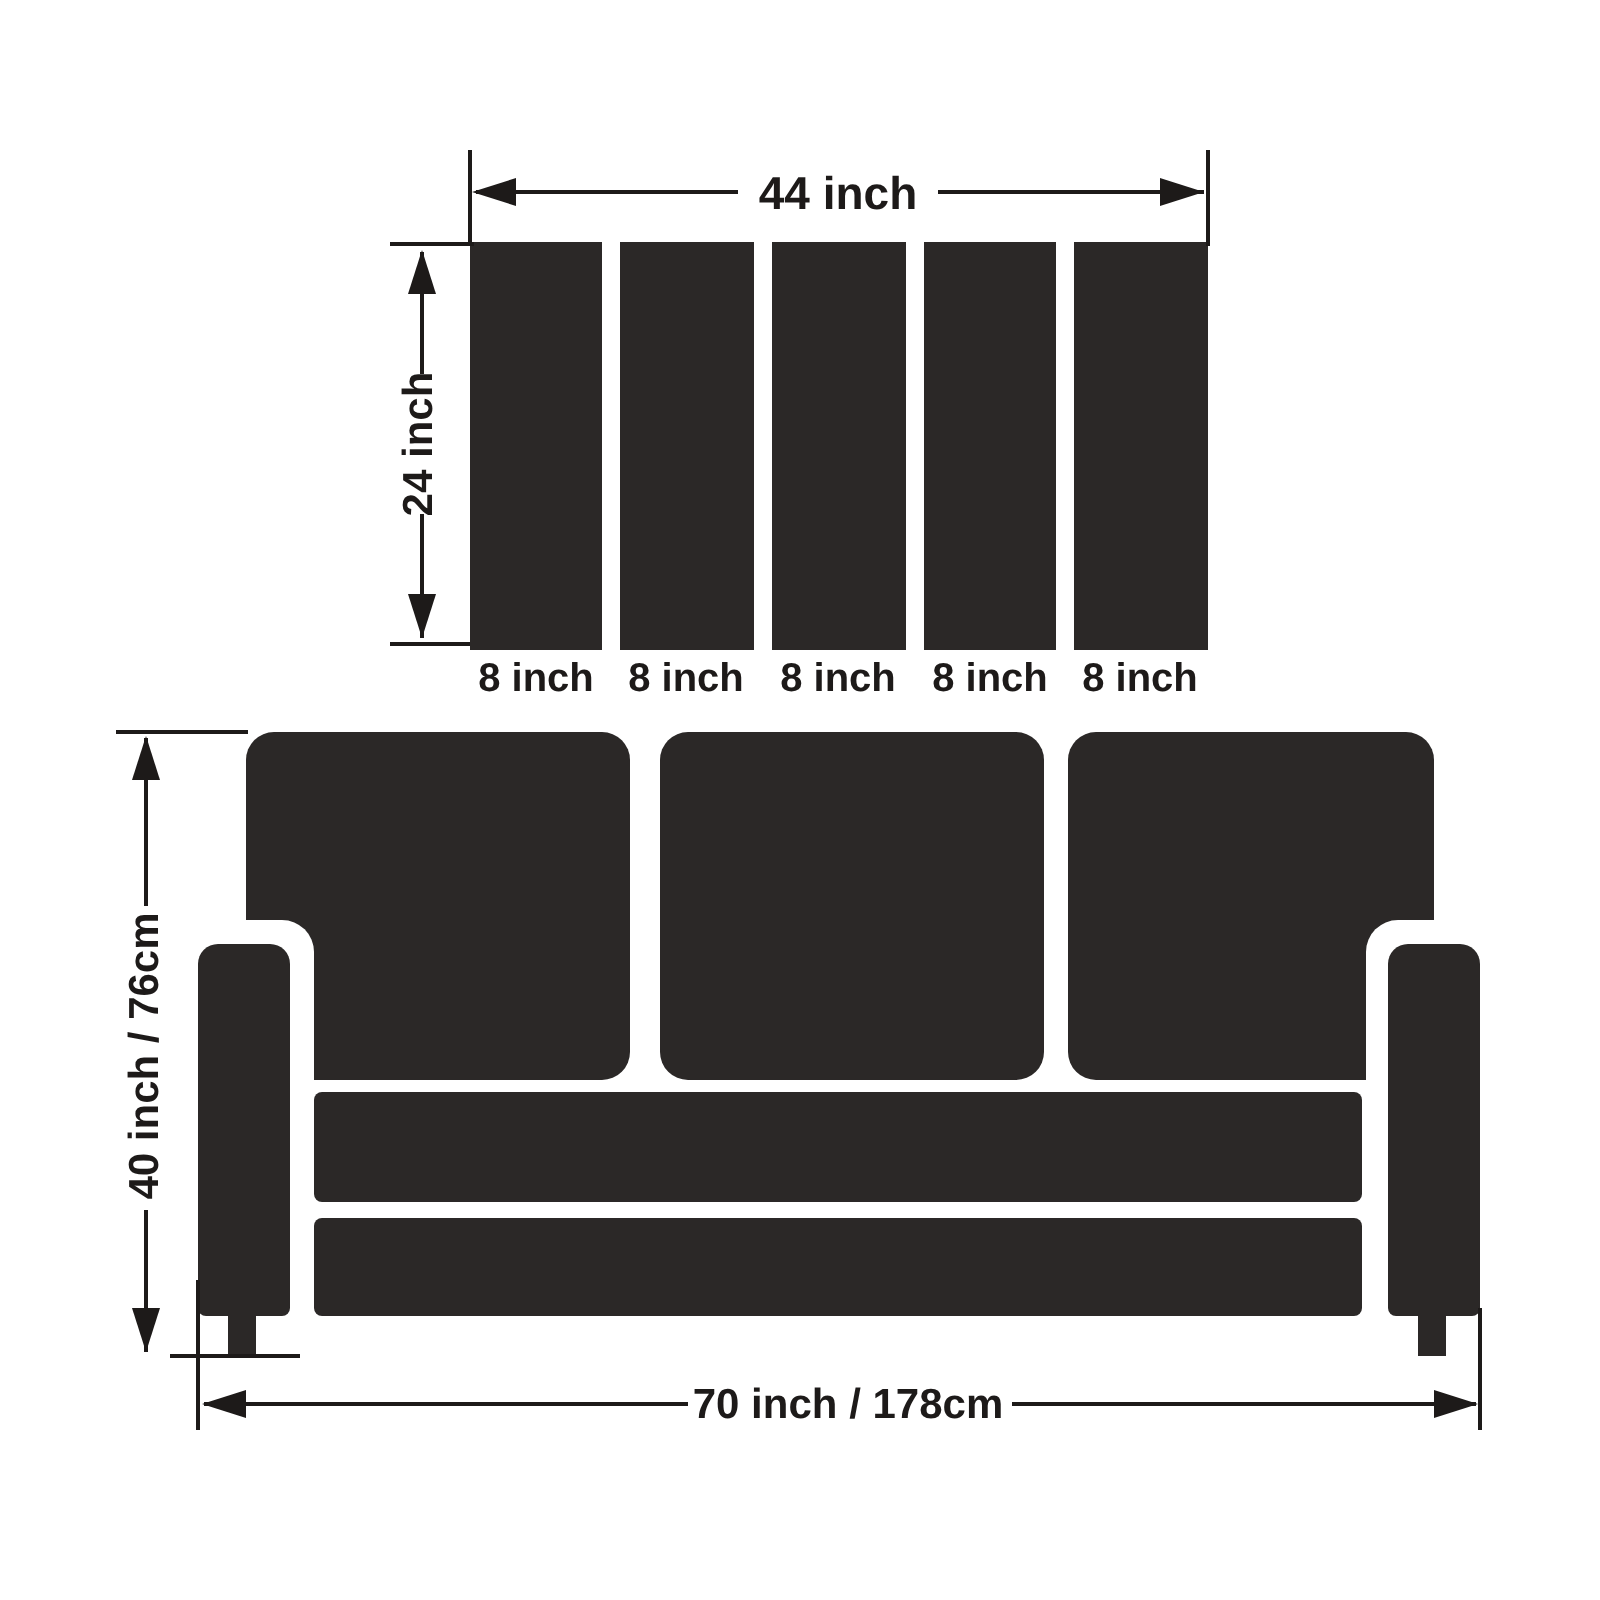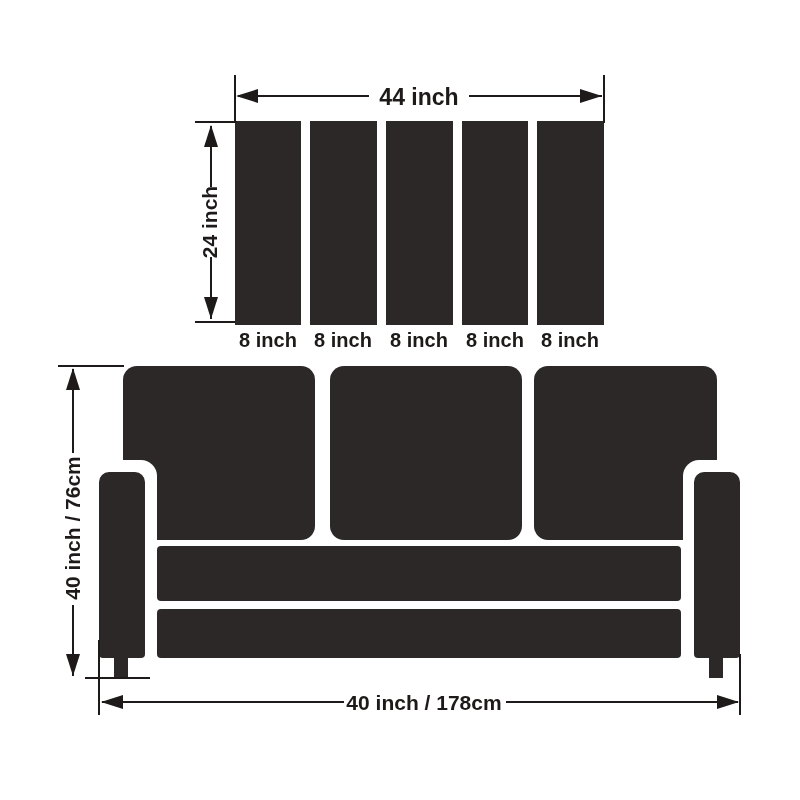--- a/index.html
+++ b/index.html
@@ -95,16 +95,16 @@
     <div class="ah ah-up" style="left:66px;top:368px;"></div>
     <div class="ah ah-down" style="left:66px;top:654px;"></div>
     <div class="dim-label vert" style="left:73px;top:528px;font-size:21px;">40 inch / 76cm</div>
 
     <div class="dline" style="left:98px;top:640px;width:2px;height:75px;"></div>
     <div class="dline" style="left:739px;top:654px;width:2px;height:61px;"></div>
     <div class="dline" style="left:102px;top:701px;width:242px;height:2px;"></div>
     <div class="dline" style="left:506px;top:701px;width:232px;height:2px;"></div>
     <div class="ah ah-left" style="left:101px;top:695px;"></div>
     <div class="ah ah-right" style="left:717px;top:695px;"></div>
-    <div class="dim-label" style="left:424px;top:703px;font-size:21px;">40 inch / 178cm</div>
+    <div class="dim-label" style="left:424px;top:703px;font-size:21px;">70 inch / 178cm</div>
   </div>
 
 </div>
 
 </body></html>

